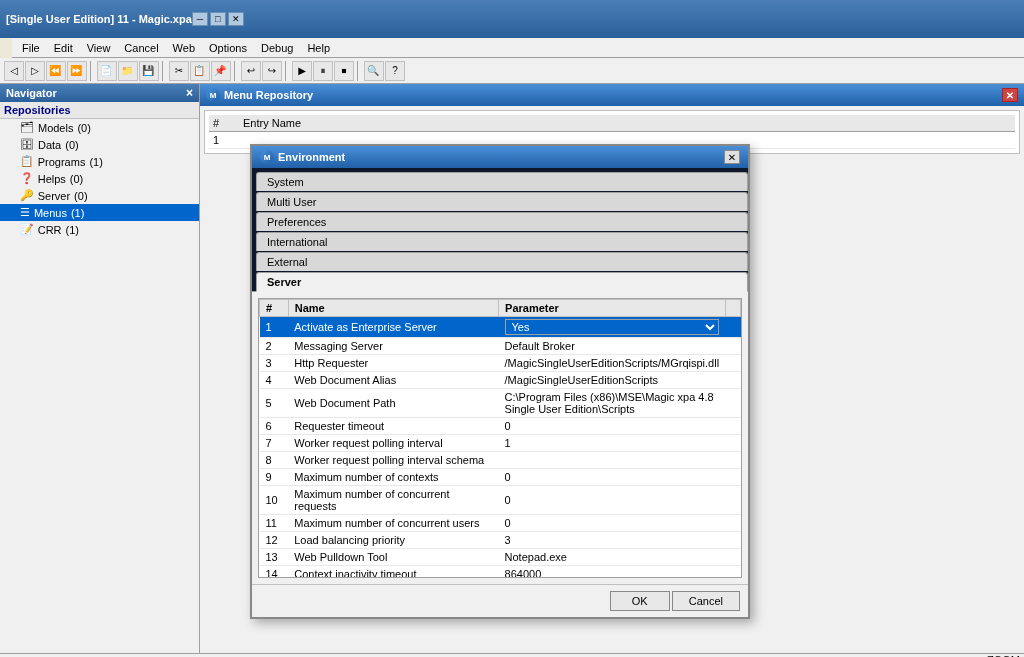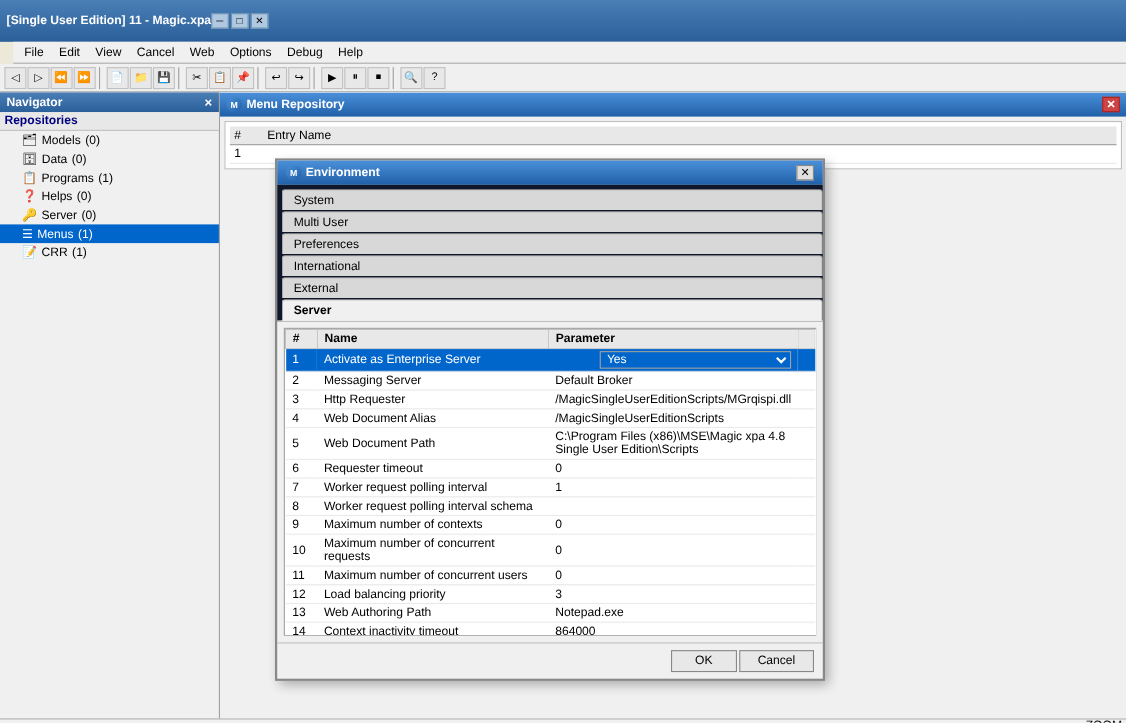--- a/index.html
+++ b/index.html
@@ -62,21 +62,21 @@
 
     
     .env-table-container { margin: 6px; border: 1px solid #a0a0a0; background: white; overflow-y: auto; height: 280px; }
     .env-table { width: 100%; border-collapse: collapse; font-size: 11px; }
     .env-table th { background: #e8e8e8; border: 1px solid #c0c0c0; padding: 2px 6px; text-align: left; font-weight: bold; font-size: 11px; position: sticky; top: 0; }
     .env-table td { border-bottom: 1px solid #e8e8e8; padding: 2px 6px; }
     .env-table tr.selected td { background: #0066cc; color: white; }
     .env-table tr.selected td select { background: #0066cc; color: white; }
 
     .dropdown-cell { display: flex; align-items: center; gap: 2px; }
-    .dropdown-cell select { font-size: 11px; border: 1px solid #a0a0a0; background: #0066cc; color: white; padding: 0 2px; flex: 1; margin-left: 40px; }
+    .dropdown-cell select { font-size: 11px; border: 1px solid #a0a0a0; background: #0066cc; color: white; padding: 0 2px; flex: 1; }
 
     
     .env-buttons { display: flex; justify-content: flex-end; gap: 2px; padding: 6px 8px; border-top: 1px solid #c0c0c0; }
     .dialog-btn { padding: 3px 16px; font-size: 11px; border: 1px solid #888; background: #e8e8e8; cursor: pointer; min-width: 60px; }
 
     
     .magic-icon { width: 14px; height: 14px; background: linear-gradient(135deg, #4a90d9, #2060a8); border-radius: 50%; display: inline-flex; align-items: center; justify-content: center; color: white; font-size: 8px; font-weight: bold; }
   </style>
 </head>
 <body>
@@ -295,21 +295,21 @@
                 <td></td>
               </tr>
               <tr>
                 <td>12</td>
                 <td>Load balancing priority</td>
                 <td>3</td>
                 <td></td>
               </tr>
               <tr>
                 <td>13</td>
-                <td>Web Authoring Path</td>
+                <td>Web Pulldown Tool</td>
                 <td>Notepad.exe</td>
                 <td></td>
               </tr>
               <tr>
                 <td>14</td>
                 <td>Context inactivity timeout</td>
                 <td>864000</td>
                 <td></td>
               </tr>
             </tbody>

